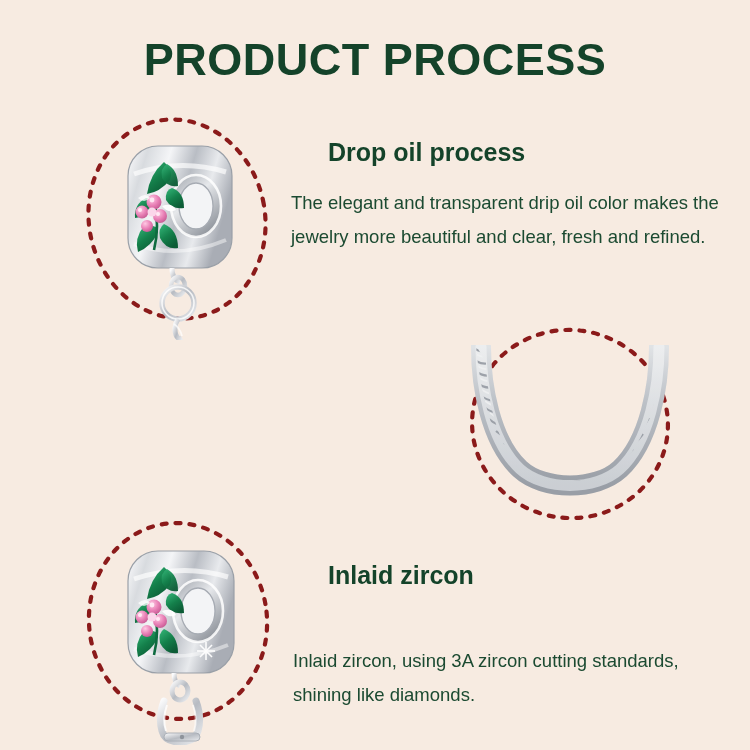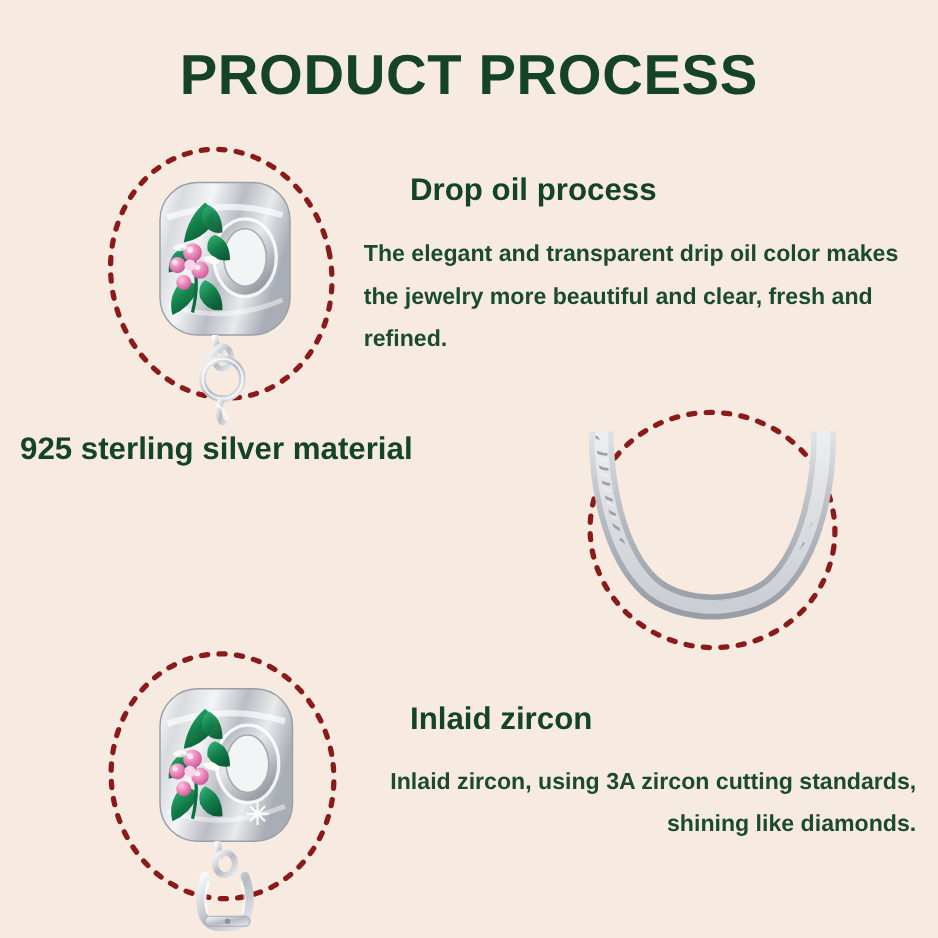--- a/index.html
+++ b/index.html
@@ -43,32 +43,32 @@
     font-size: 25px;
     line-height: 30px;
     font-weight: 700;
     color: #14432a;
     white-space: nowrap;
   }
   .feature-body {
     position: absolute;
     font-size: 18.5px;
     line-height: 34px;
-    font-weight: 700;
+    font-weight: 400;
     color: #1b4a31;
   }
 
   #feat1-heading { left: 290px; top: 137px; margin-left: 38px; }
   #feat1-body    { left: 291px; top: 186px; width: 450px; }
 
   #feat2-heading { left: 16px; top: 344px; }
   #feat2-body    { left: 17px; top: 392px; width: 440px; }
 
   #feat3-heading { left: 292px; top: 560px; margin-left: 36px; }
-  #feat3-body    { left: 293px; top: 608px; width: 440px; text-align: right; }
+  #feat3-body    { left: 293px; top: 644px; width: 440px; }
 
   
   .dashed-ring {
     position: absolute;
     pointer-events: none;
   }
 
   
   .product-art {
     position: absolute;
@@ -164,21 +164,20 @@
       <circle cx="58" cy="163" r="16" fill="none" stroke="url(#loopTop)" stroke-width="5.5"></circle>
       <circle cx="58" cy="163" r="16" fill="none" stroke="#ffffff" stroke-width="1.6" opacity="0.8"></circle>
       <path d="M58 179 q-5 8 -2 16 q2 5 6 3" fill="none" stroke="url(#loopTop)" stroke-width="5"></path>
       <path d="M54 184 q6 4 8 12" fill="none" stroke="#ffffff" stroke-width="1.8" opacity="0.7"></path>
     </svg>
   </div>
 
   <div class="feature-heading" id="feat1-heading">Drop oil process</div>
   <div class="feature-body" id="feat1-body">The elegant and transparent drip oil color makes the jewelry more beautiful and clear, fresh and refined.</div>
 
-  <div class="feature-heading" id="feat2-heading">925 sterling silver material</div>
 
   <div class="ring-wrap" id="ring2">
     <svg class="dashed-ring" width="204" height="196" viewBox="0 0 204 196">
       <ellipse cx="102" cy="98" rx="98" ry="94" fill="none" stroke="#8b1a1a" stroke-width="4.2" stroke-linecap="round" stroke-dasharray="5 9" transform="rotate(8 102 98)"></ellipse>
     </svg>
   </div>
 
   <div class="product-art" id="chain-middle">
     <svg width="200" height="165" viewBox="0 0 200 165">
       <defs>

